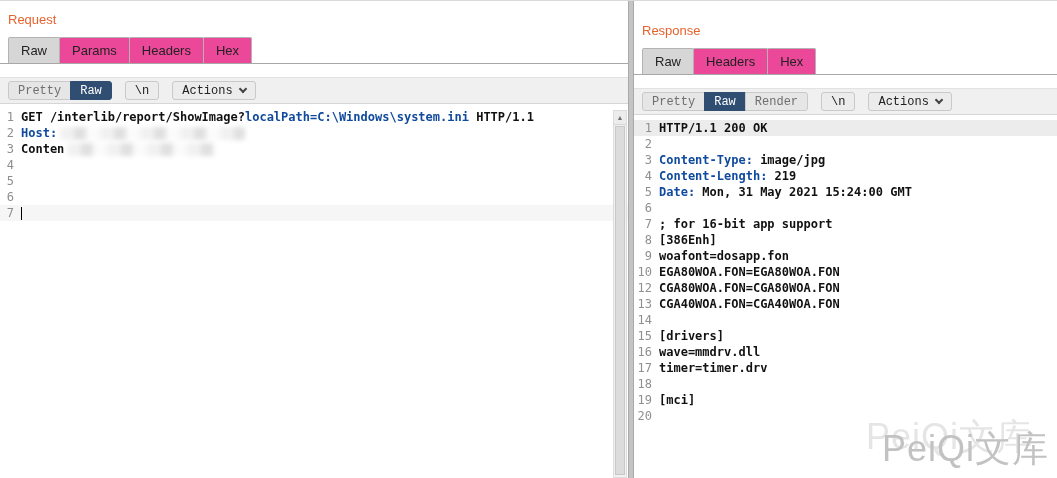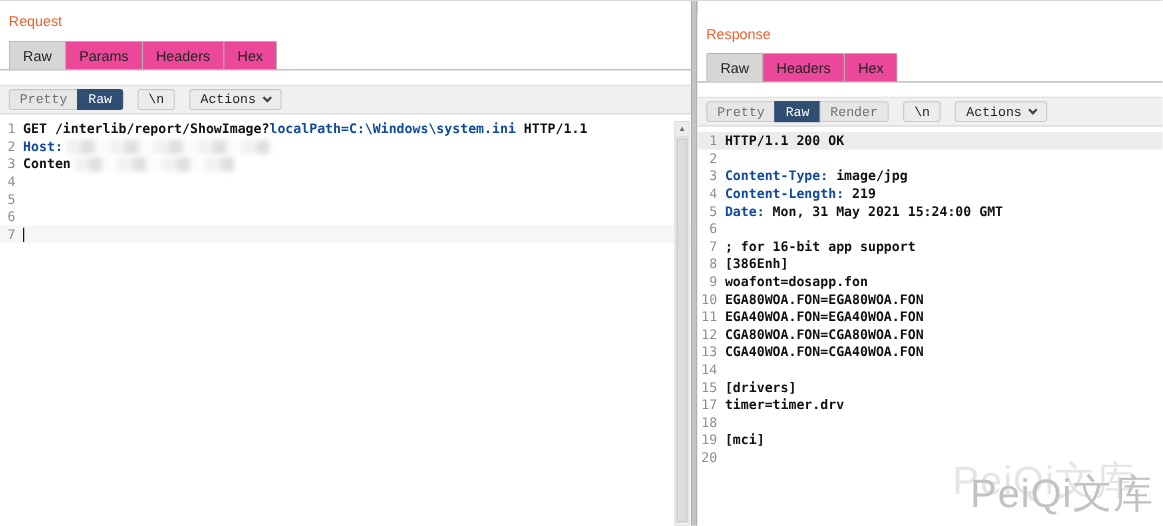--- a/index.html
+++ b/index.html
@@ -269,40 +269,40 @@
         </div>
         <div class="line">
           <span class="ln">9</span>
           <span class="lt"><span class="cs t">woafont=dosapp.fon</span></span>
         </div>
         <div class="line">
           <span class="ln">10</span>
           <span class="lt"><span class="cs t">EGA80WOA.FON=EGA80WOA.FON</span></span>
         </div>
         <div class="line">
-          <span class="ln">11</span>
-          <span class="lt"><span class="cs t">EGA40WOA.FON=EGA40WOA.FON</span></span>
-        </div>
-        <div class="line">
           <span class="ln">12</span>
           <span class="lt"><span class="cs t">CGA80WOA.FON=CGA80WOA.FON</span></span>
         </div>
         <div class="line">
           <span class="ln">13</span>
           <span class="lt"><span class="cs t">CGA40WOA.FON=CGA40WOA.FON</span></span>
         </div>
         <div class="line">
           <span class="ln">14</span>
           <span class="lt"></span>
         </div>
         <div class="line">
           <span class="ln">15</span>
           <span class="lt"><span class="cs t">[drivers]</span></span>
         </div>
         <div class="line">
+          <span class="ln">16</span>
+          <span class="lt"><span class="cs t">wave=mmdrv.dll</span></span>
+        </div>
+        <div class="line">
           <span class="ln">17</span>
           <span class="lt"><span class="cs t">timer=timer.drv</span></span>
         </div>
         <div class="line">
           <span class="ln">18</span>
           <span class="lt"></span>
         </div>
         <div class="line">
           <span class="ln">19</span>
           <span class="lt"><span class="cs t">[mci]</span></span>

